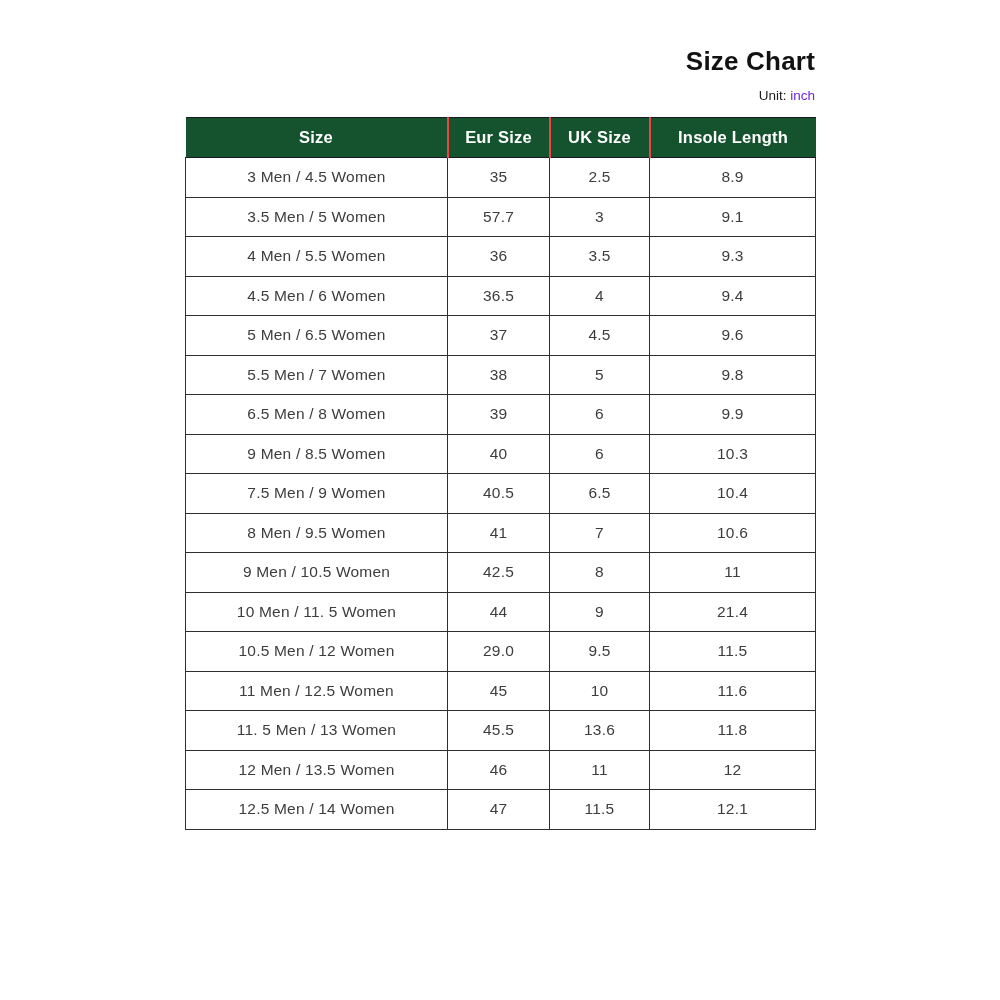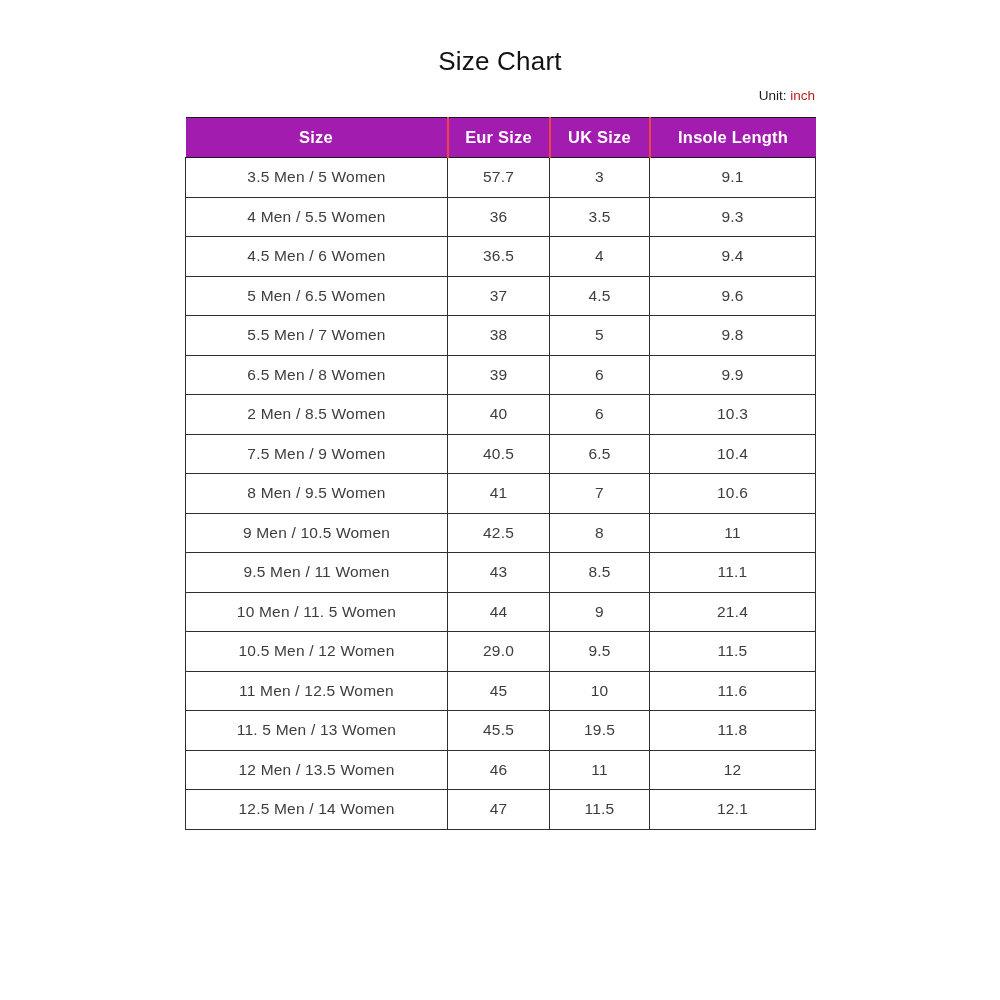--- a/index.html
+++ b/index.html
@@ -14,48 +14,48 @@
     width: 1000px;
     height: 1000px;
     background: #ffffff;
   }
   .content {
     width: 630px;
     margin: 0 auto;
   }
   .page-title {
     margin-top: 46px;
-    text-align: center;
+    text-align: right;
     font-size: 26px;
-    font-weight: normal;
+    font-weight: bold;
     color: #121212;
     letter-spacing: 0.2px;
     line-height: 30px;
   }
   .unit-line {
     margin-top: 12px;
     text-align: right;
     font-size: 13.5px;
     color: #1c1c1c;
     line-height: 16px;
   }
   .unit-line .unit-label { font-weight: normal; }
-  .unit-line .unit-value { font-weight: normal; color: #b91c1c; }
+  .unit-line .unit-value { font-weight: normal; color: #6d28d9; }
   table.size-table {
     margin-top: 13px;
     width: 630px;
     border-collapse: collapse;
     table-layout: fixed;
   }
   table.size-table col.c-size   { width: 262px; }
   table.size-table col.c-eur    { width: 102px; }
   table.size-table col.c-uk     { width: 100px; }
   table.size-table col.c-insole { width: 166px; }
   table.size-table thead th {
-    background: #a21caf;
+    background: #14532d;
     color: #ffffff;
     font-size: 16.5px;
     font-weight: bold;
     height: 40px;
     text-align: center;
     vertical-align: middle;
     border-top: 1px solid #191923;
     border-bottom: 1px solid #191923;
     letter-spacing: 0.2px;
   }
@@ -96,20 +96,26 @@
       <thead>
         <tr>
           <th>Size</th>
           <th>Eur Size</th>
           <th>UK Size</th>
           <th>Insole Length</th>
         </tr>
       </thead>
       <tbody>
           <tr>
+            <td>3 Men / 4.5 Women</td>
+            <td>35</td>
+            <td>2.5</td>
+            <td>8.9</td>
+          </tr>
+          <tr>
             <td>3.5 Men / 5 Women</td>
             <td>57.7</td>
             <td>3</td>
             <td>9.1</td>
           </tr>
           <tr>
             <td>4 Men / 5.5 Women</td>
             <td>36</td>
             <td>3.5</td>
             <td>9.3</td>
@@ -132,21 +138,21 @@
             <td>5</td>
             <td>9.8</td>
           </tr>
           <tr>
             <td>6.5 Men / 8 Women</td>
             <td>39</td>
             <td>6</td>
             <td>9.9</td>
           </tr>
           <tr>
-            <td>2 Men / 8.5 Women</td>
+            <td>9 Men / 8.5 Women</td>
             <td>40</td>
             <td>6</td>
             <td>10.3</td>
           </tr>
           <tr>
             <td>7.5 Men / 9 Women</td>
             <td>40.5</td>
             <td>6.5</td>
             <td>10.4</td>
           </tr>
@@ -156,47 +162,41 @@
             <td>7</td>
             <td>10.6</td>
           </tr>
           <tr>
             <td>9 Men / 10.5 Women</td>
             <td>42.5</td>
             <td>8</td>
             <td>11</td>
           </tr>
           <tr>
-            <td>9.5 Men / 11 Women</td>
-            <td>43</td>
-            <td>8.5</td>
-            <td>11.1</td>
-          </tr>
-          <tr>
             <td>10 Men / 11. 5 Women</td>
             <td>44</td>
             <td>9</td>
             <td>21.4</td>
           </tr>
           <tr>
             <td>10.5 Men / 12 Women</td>
             <td>29.0</td>
             <td>9.5</td>
             <td>11.5</td>
           </tr>
           <tr>
             <td>11 Men / 12.5 Women</td>
             <td>45</td>
             <td>10</td>
             <td>11.6</td>
           </tr>
           <tr>
             <td>11. 5 Men / 13 Women</td>
             <td>45.5</td>
-            <td>19.5</td>
+            <td>13.6</td>
             <td>11.8</td>
           </tr>
           <tr>
             <td>12 Men / 13.5 Women</td>
             <td>46</td>
             <td>11</td>
             <td>12</td>
           </tr>
           <tr>
             <td>12.5 Men / 14 Women</td>

